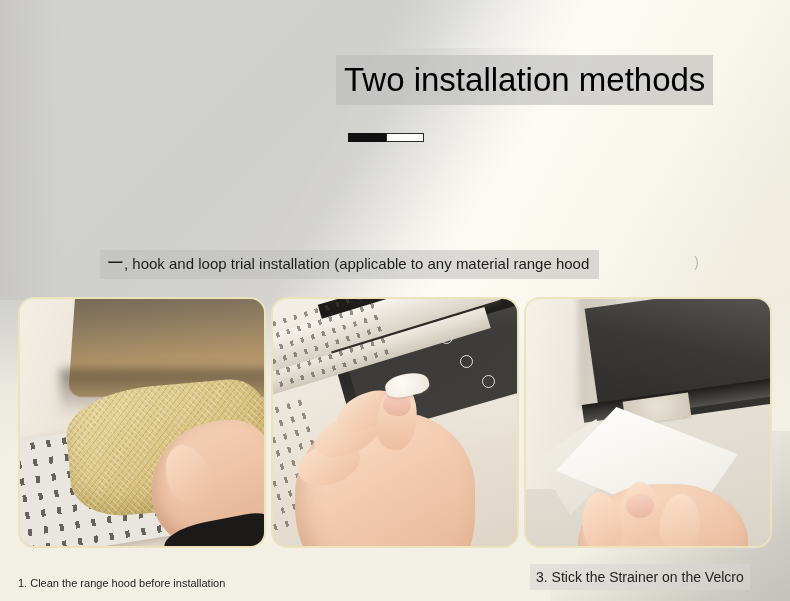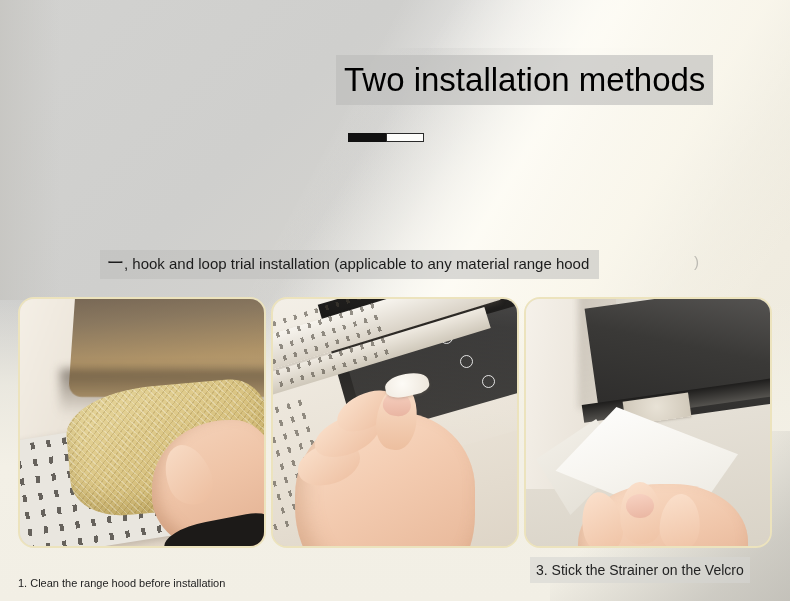--- a/index.html
+++ b/index.html
@@ -326,21 +326,21 @@
 
   
   .captions{
     position:absolute;left:0;top:556px;width:790px;height:36px;
   }
   .cap{
     position:absolute;white-space:nowrap;color:#232323;
   }
   .cap1{left:18px;top:6px;font-size:11px;line-height:18px;margin-top:12px;}
   .cap2{left:272px;top:6px;font-size:11px;line-height:18px;padding:2px 6px;background:rgba(186,186,184,.55);}
-  .cap3{left:530px;top:1px;font-size:14px;line-height:22px;padding:2px 6px;background:rgba(214,214,210,.60);}
+  .cap3{left:530px;top:8px;font-size:14px;line-height:22px;padding:2px 6px;background:rgba(214,214,210,.60);}
 </style>
 </head>
 <body>
 
 <div class="poster">
 
   <div class="bg-base"></div>
   <div class="bg-shadow-diag"></div>
   <div class="bg-sheen-a"></div>
   <div class="bg-sheen-b"></div>

